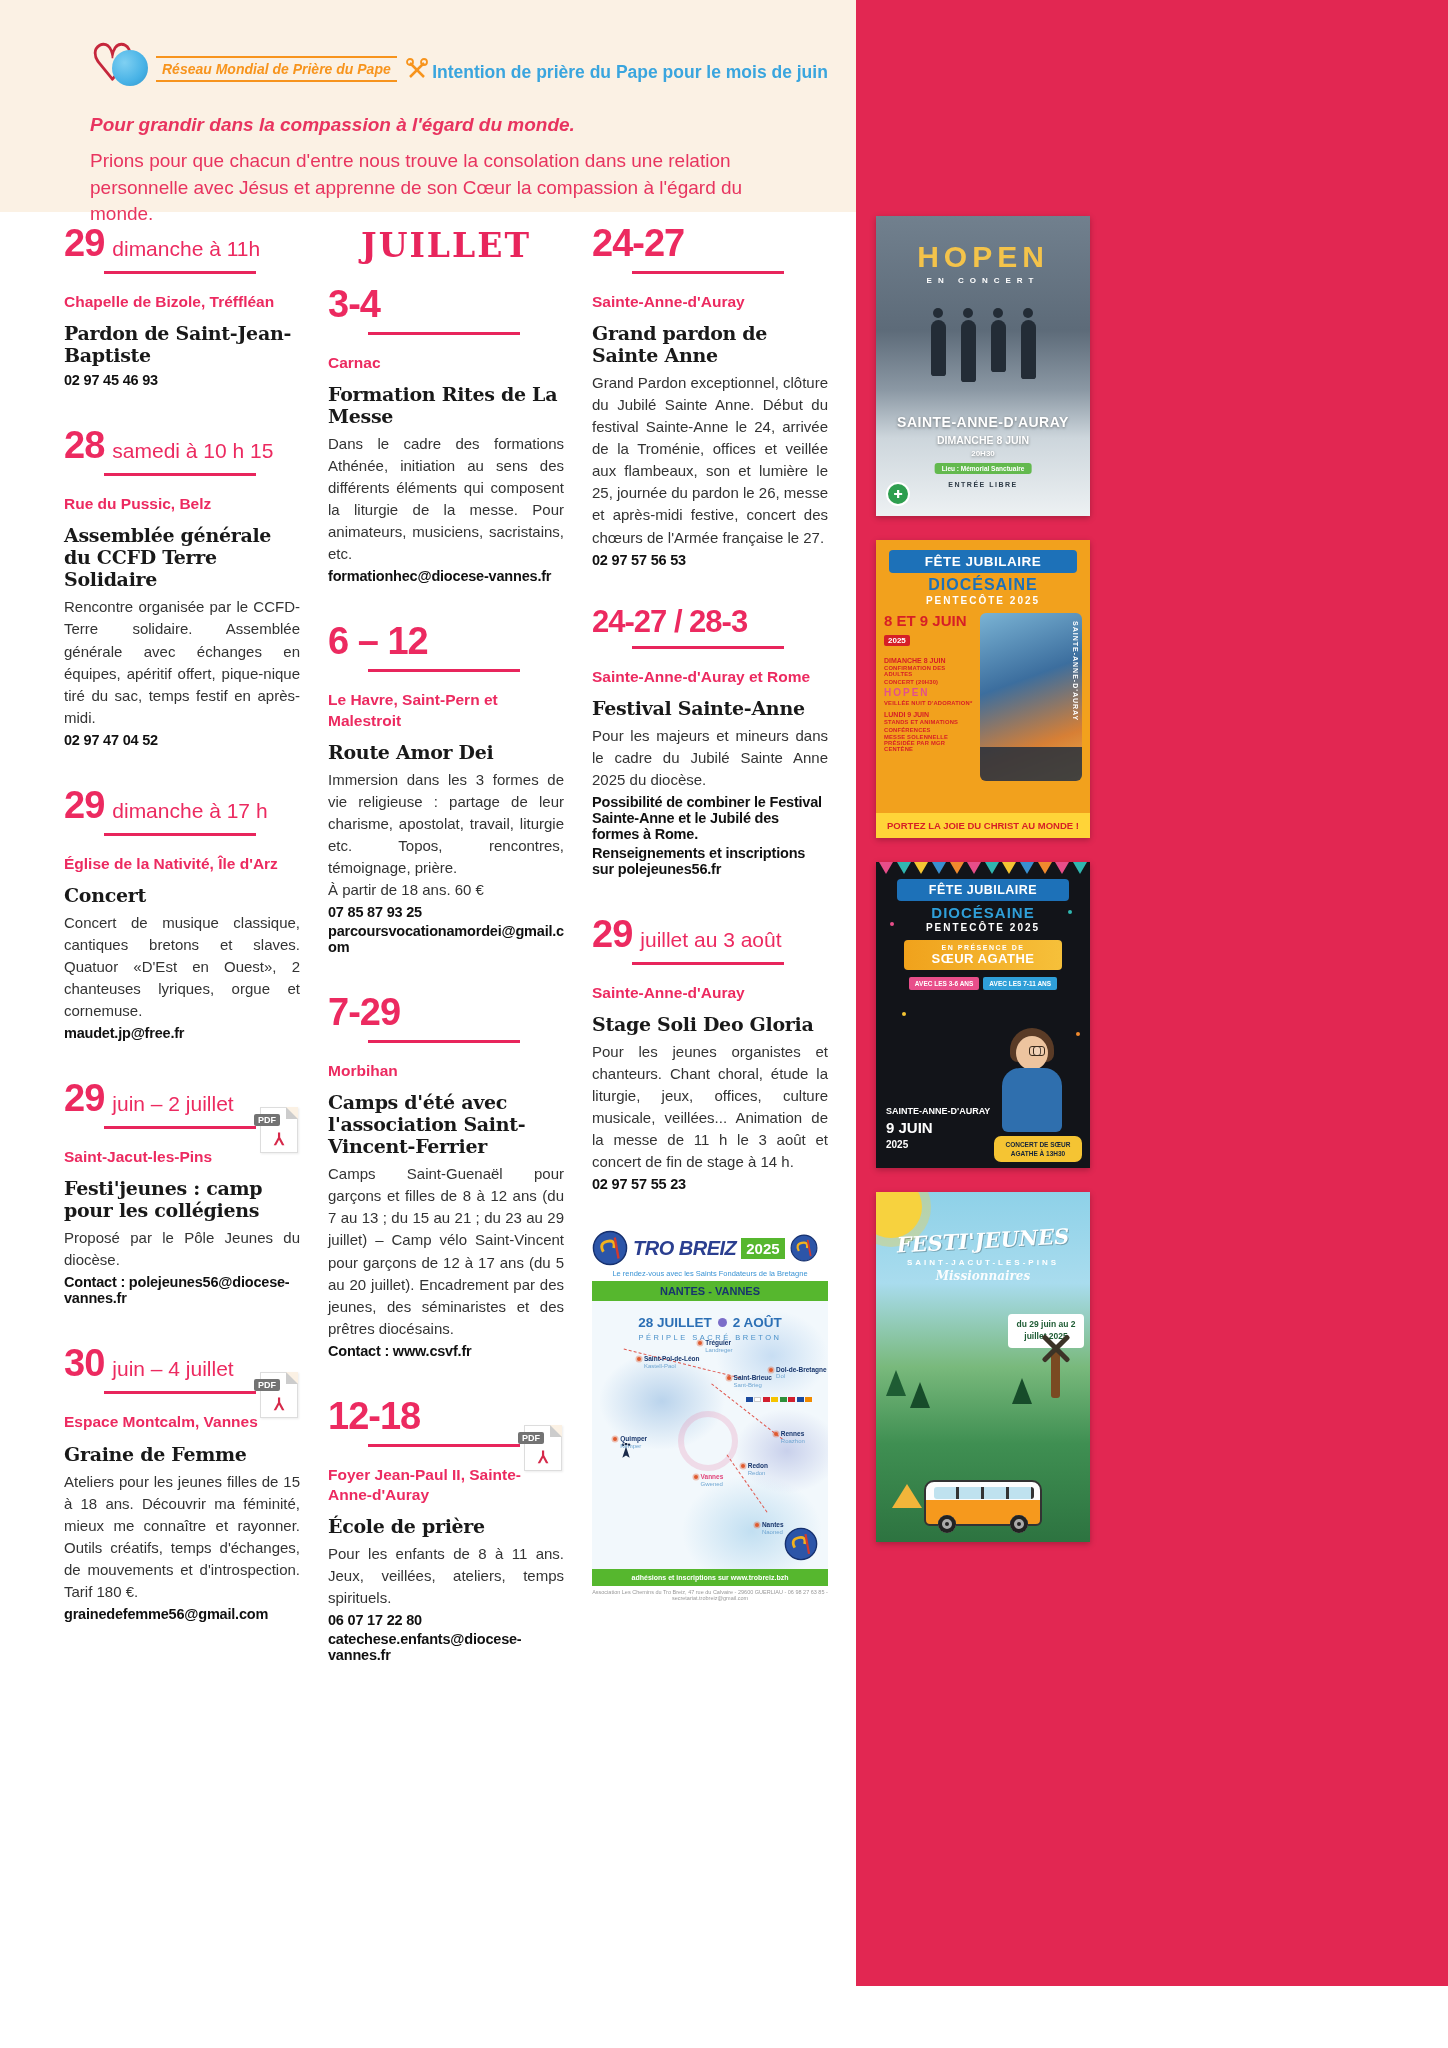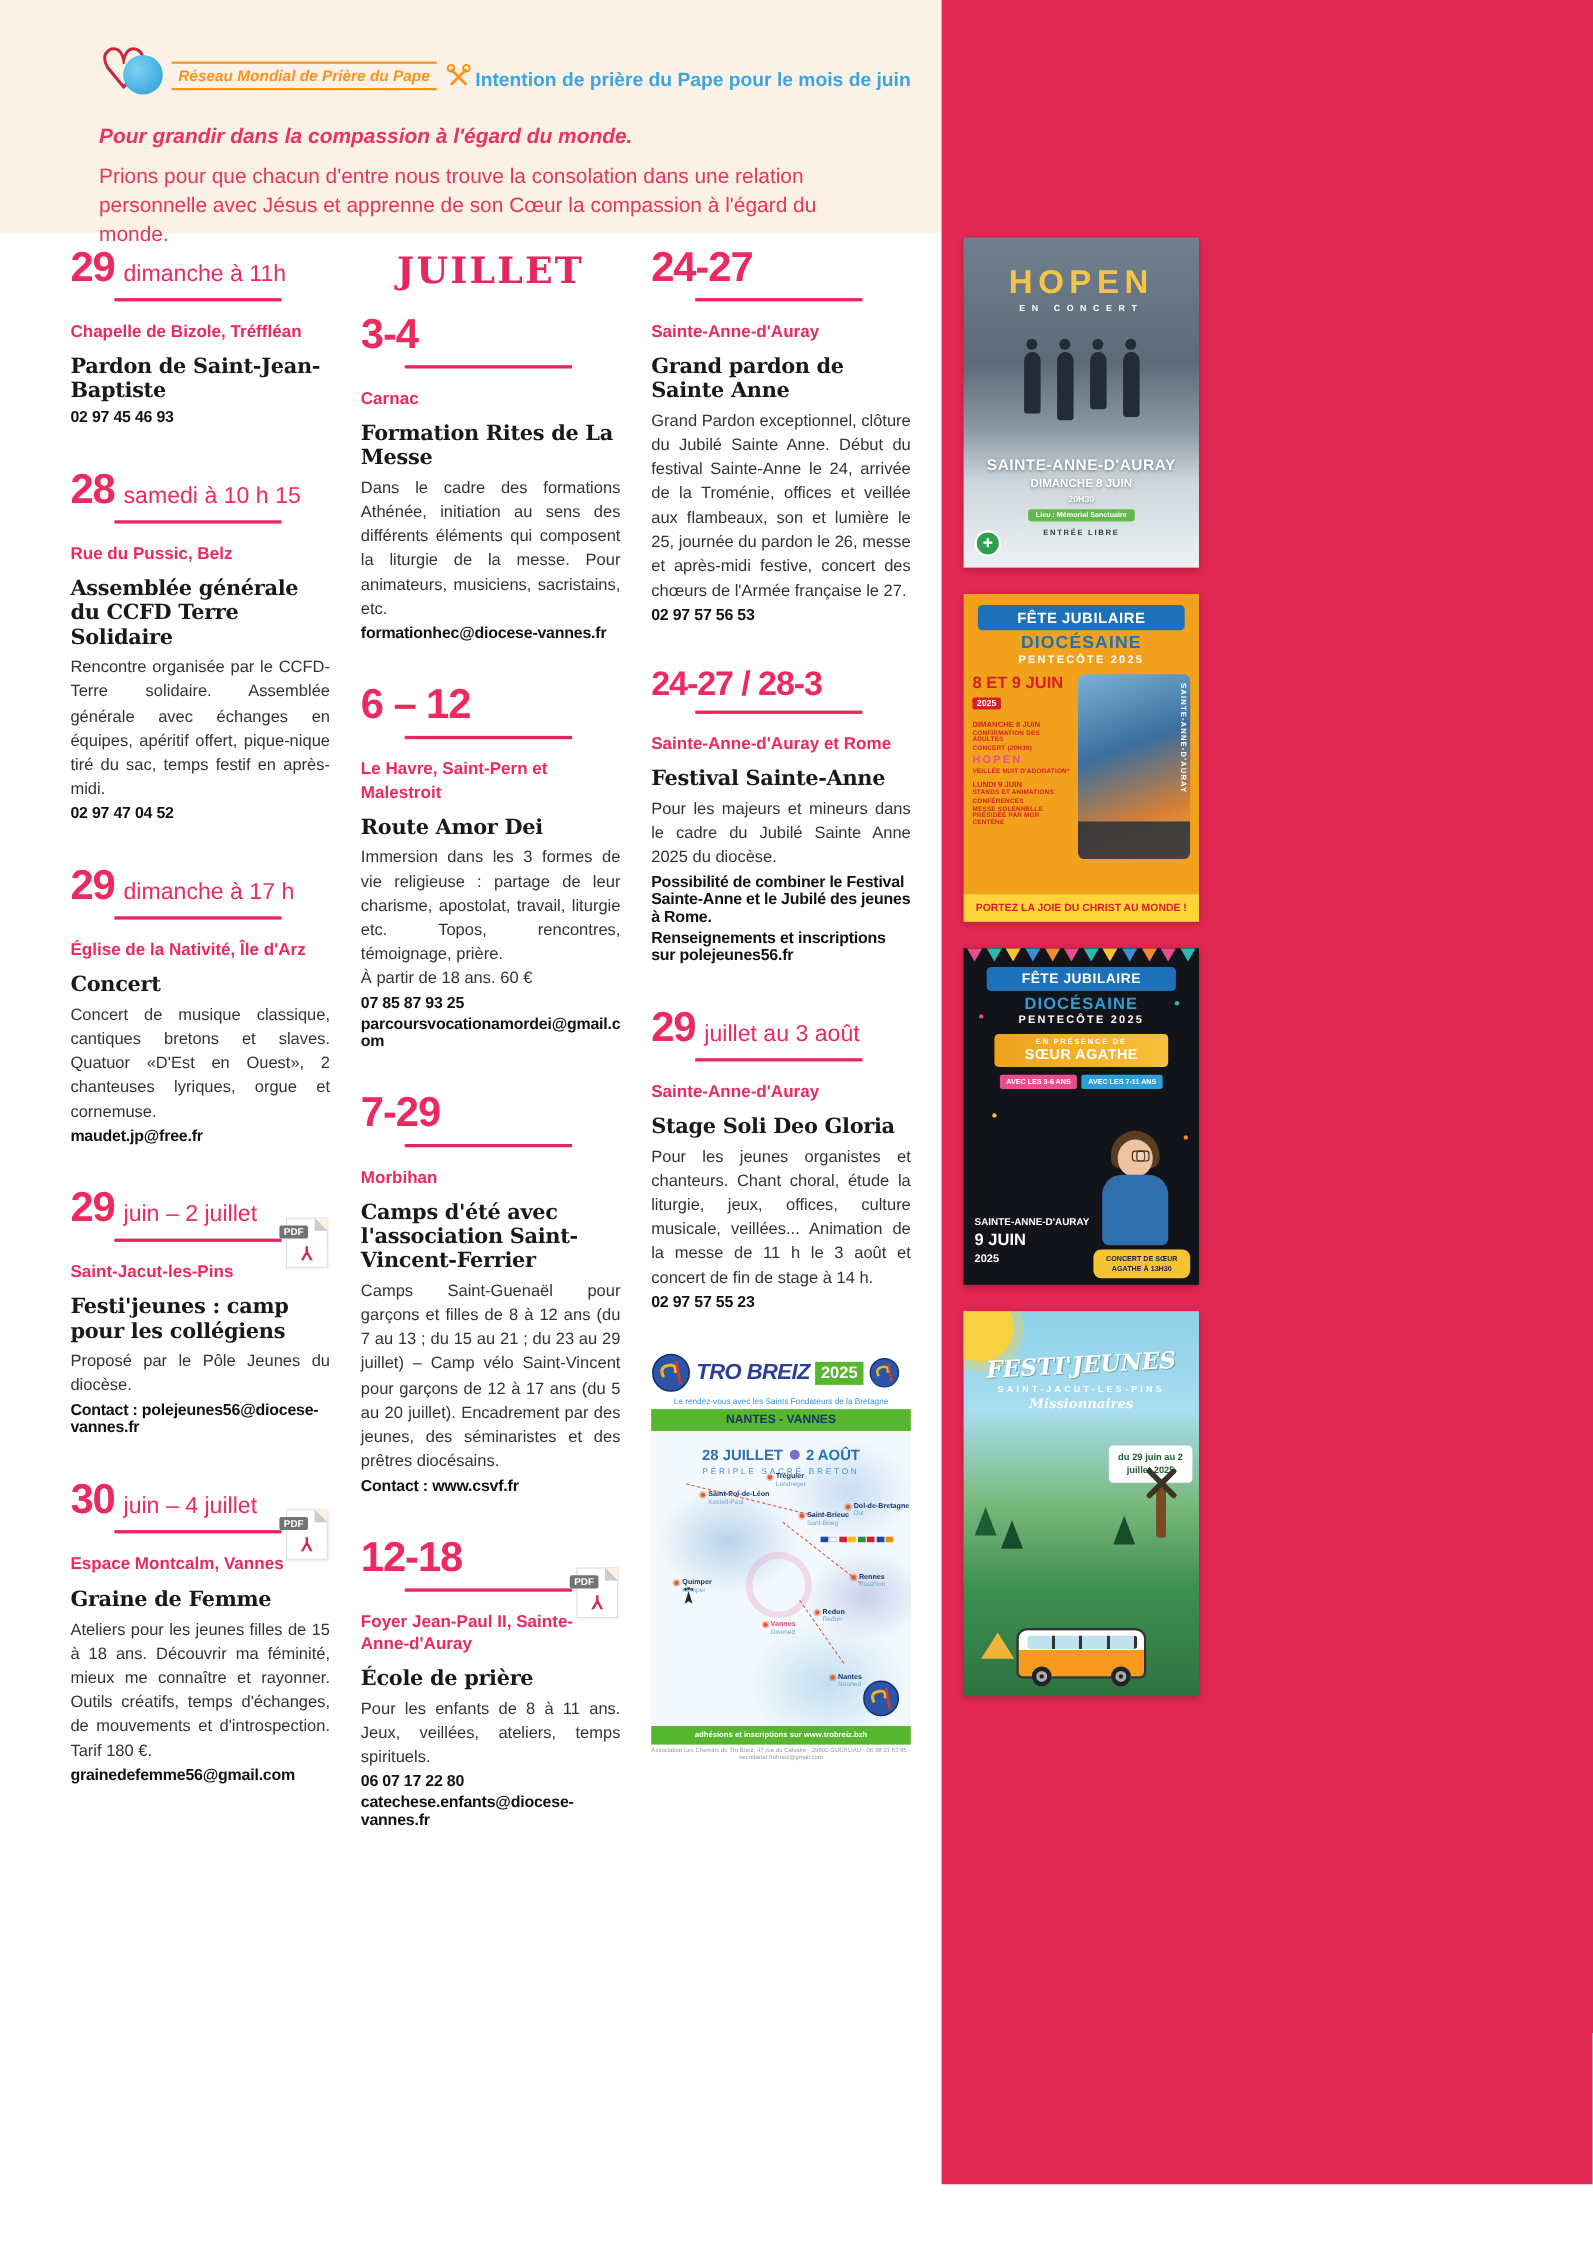--- a/index.html
+++ b/index.html
@@ -327,21 +327,21 @@
               <h3 class="event-title">Grand pardon de Sainte Anne</h3>
               <p class="event-body">Grand Pardon exceptionnel, clôture du Jubilé Sainte Anne. Début du festival Sainte-Anne le 24, arrivée de la Troménie, offices et veillée aux flambeaux, son et lumière le 25, journée du pardon le 26, messe et après-midi festive, concert des chœurs de l'Armée française le 27.</p>
               <p class="event-contact">02 97 57 56 53</p>
             </section>
             <section class="event">
               <div class="date-head"><span class="date-num long">24-27 / 28-3</span></div>
               <div class="date-rule"></div>
               <div class="event-location">Sainte-Anne-d'Auray et Rome</div>
               <h3 class="event-title">Festival Sainte-Anne</h3>
               <p class="event-body">Pour les majeurs et mineurs dans le cadre du Jubilé Sainte Anne 2025 du diocèse.</p>
-              <p class="event-contact">Possibilité de combiner le Festival Sainte-Anne et le Jubilé des jeunes à Rome.</p>
+              <p class="event-contact">Possibilité de combiner le Festival Sainte-Anne et le Jubilé des formes à Rome.</p>
               <p class="event-contact">Renseignements et inscriptions sur polejeunes56.fr</p>
             </section>
             <section class="event">
               <div class="date-head"><span class="date-num">29</span><span class="date-suffix">juillet au 3 août</span></div>
               <div class="date-rule"></div>
               <div class="event-location">Sainte-Anne-d'Auray</div>
               <h3 class="event-title">Stage Soli Deo Gloria</h3>
               <p class="event-body">Pour les jeunes organistes et chanteurs. Chant choral, étude la liturgie, jeux, offices, culture musicale, veillées... Animation de la messe de 11 h le 3 août et concert de fin de stage à 14 h.</p>
               <p class="event-contact">02 97 57 55 23</p>
             </section>

